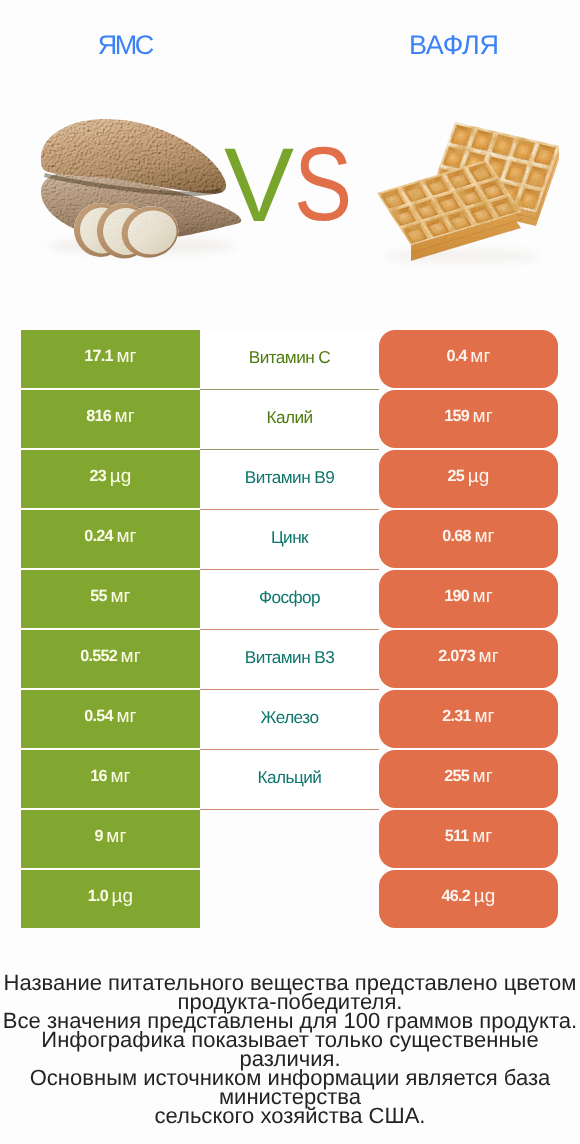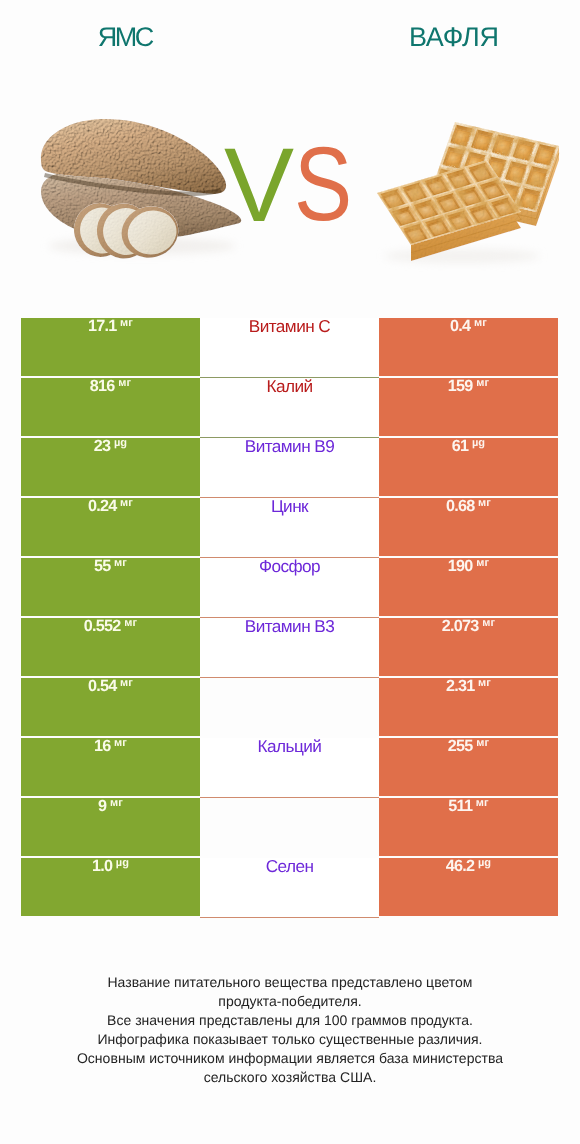--- a/index.html
+++ b/index.html
@@ -1,52 +1,52 @@
 <!DOCTYPE html>
 <html><head>
 <meta charset="utf-8">
 <style>
   html,body{margin:0;padding:0;}
   body{width:580px;height:1144px;background:#fdfdfd;
        font-family:"Liberation Sans","DejaVu Sans",sans-serif;overflow:hidden;
        -webkit-font-smoothing:antialiased;text-rendering:geometricPrecision;}
   .page{position:relative;width:580px;height:1144px;background:#fdfdfd;}
 
-  .title{position:absolute;top:22px;font-size:27px;color:#0f766e;text-align:center;
+  .title{position:absolute;top:30px;font-size:27px;color:#3b82f6;text-align:center;
          font-weight:400;line-height:30px;}
   #t-left{left:0;width:252px;letter-spacing:-2.4px;text-indent:-2.4px;}
   #t-right{left:328px;width:252px;letter-spacing:-0.3px;text-indent:-0.3px;}
 
   .hero{position:absolute;left:0;top:0;width:580px;height:300px;}
   .hero svg{position:absolute;left:0;top:0;}
 
   .vs{position:absolute;left:0;top:0;width:580px;height:300px;}
   .vs span{position:absolute;font-size:105px;line-height:105px;font-weight:400;
            display:block;}
   .vs .v{color:#7aa52c;left:224px;top:133px;}
   .vs .s{color:#e06f4a;left:293.5px;top:132px;transform:scaleX(0.83);transform-origin:left top;}
 
   .cmp{position:absolute;left:21px;top:314px;width:537px;}
   .row{position:relative;height:60px;}
-  .cell{position:absolute;top:4px;height:58px;box-sizing:border-box;
-        display:flex;align-items:flex-start;justify-content:center;line-height:1;padding-bottom:6px;}
+  .cell{position:absolute;top:16px;height:58px;box-sizing:border-box;
+        display:flex;align-items:center;justify-content:center;line-height:1;padding-bottom:6px;}
   .lv{left:0;width:179px;background:#82a730;color:#fafbe8;}
-  .rv{left:358px;width:179px;background:#e06f4a;color:#fdf4ee;}
+  .rv{left:358px;width:179px;background:#e06f4a;color:#fdf4ee;border-radius:16px;}
   .lbl{left:179px;width:179px;background:#ffffff;height:60px;box-sizing:border-box;padding-bottom:4px;}
   .lbl.g{border-bottom:1.3px solid #8d9a63;}
   .lbl.o{border-bottom:1.3px solid #d08b6e;}
   .num{font-weight:700;font-size:16.2px;letter-spacing:-0.75px;}
-  .unit{font-weight:700;font-size:11px;letter-spacing:0.1px;}
+  .unit{font-weight:400;font-size:19px;letter-spacing:0.1px;}
   .sp{display:inline-block;width:3.6px;}
   .lbltext{font-size:17.2px;font-weight:400;letter-spacing:-0.55px;}
-  .lbltext.g{color:#b91c1c;}
-  .lbltext.o{color:#6d28d9;}
+  .lbltext.g{color:#4d7c0f;}
+  .lbltext.o{color:#0f766e;}
 
   .foot{position:absolute;left:0;top:973px;width:580px;text-align:center;
-        font-size:14px;line-height:19px;color:#232323;font-weight:400;letter-spacing:0.02px;}
+        font-size:22px;line-height:19px;color:#232323;font-weight:400;letter-spacing:0.02px;}
 </style>
 </head>
 <body>
 
 <div class="page">
 
   <div class="title" id="t-left">ЯМС</div>
   <div class="title" id="t-right">ВАФЛЯ</div>
 
   <div class="hero">
@@ -515,21 +515,21 @@
       <div class="row">
         <div class="cell lv">
           <span class="num">23</span>
           <span class="sp"></span>
           <span class="unit">µg</span>
         </div>
         <div class="cell lbl o">
           <span class="lbltext o">Витамин B9</span>
         </div>
         <div class="cell rv">
-          <span class="num">61</span>
+          <span class="num">25</span>
           <span class="sp"></span>
           <span class="unit">µg</span>
         </div>
       </div>
       <div class="row">
         <div class="cell lv">
           <span class="num">0.24</span>
           <span class="sp"></span>
           <span class="unit">мг</span>
         </div>
@@ -571,20 +571,23 @@
           <span class="sp"></span>
           <span class="unit">мг</span>
         </div>
       </div>
       <div class="row">
         <div class="cell lv">
           <span class="num">0.54</span>
           <span class="sp"></span>
           <span class="unit">мг</span>
         </div>
+        <div class="cell lbl o">
+          <span class="lbltext o">Железо</span>
+        </div>
         <div class="cell rv">
           <span class="num">2.31</span>
           <span class="sp"></span>
           <span class="unit">мг</span>
         </div>
       </div>
       <div class="row">
         <div class="cell lv">
           <span class="num">16</span>
           <span class="sp"></span>
@@ -609,23 +612,20 @@
           <span class="num">511</span>
           <span class="sp"></span>
           <span class="unit">мг</span>
         </div>
       </div>
       <div class="row">
         <div class="cell lv">
           <span class="num">1.0</span>
           <span class="sp"></span>
           <span class="unit">µg</span>
-        </div>
-        <div class="cell lbl o">
-          <span class="lbltext o">Селен</span>
         </div>
         <div class="cell rv">
           <span class="num">46.2</span>
           <span class="sp"></span>
           <span class="unit">µg</span>
         </div>
       </div>
     </div>
 
   <div class="foot" id="foot">

